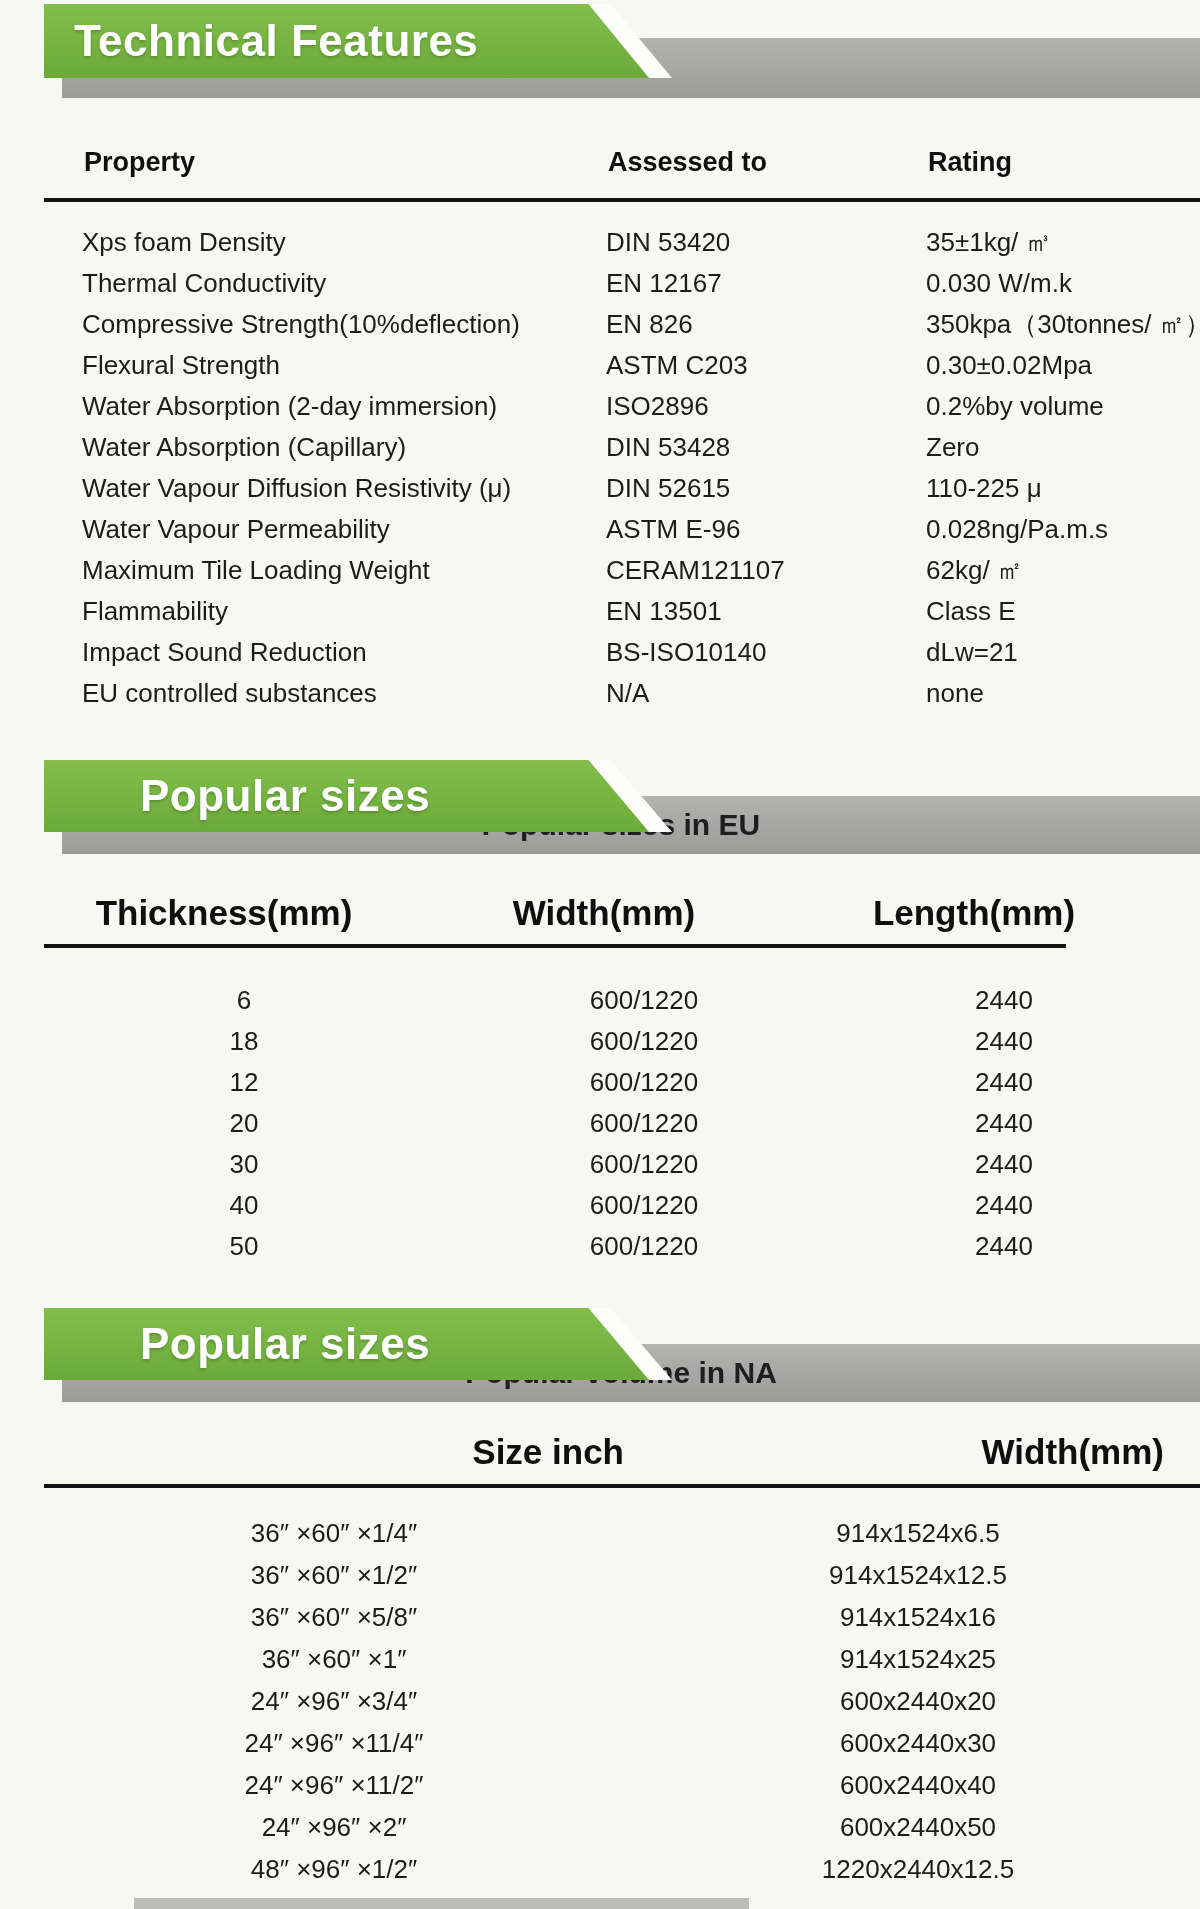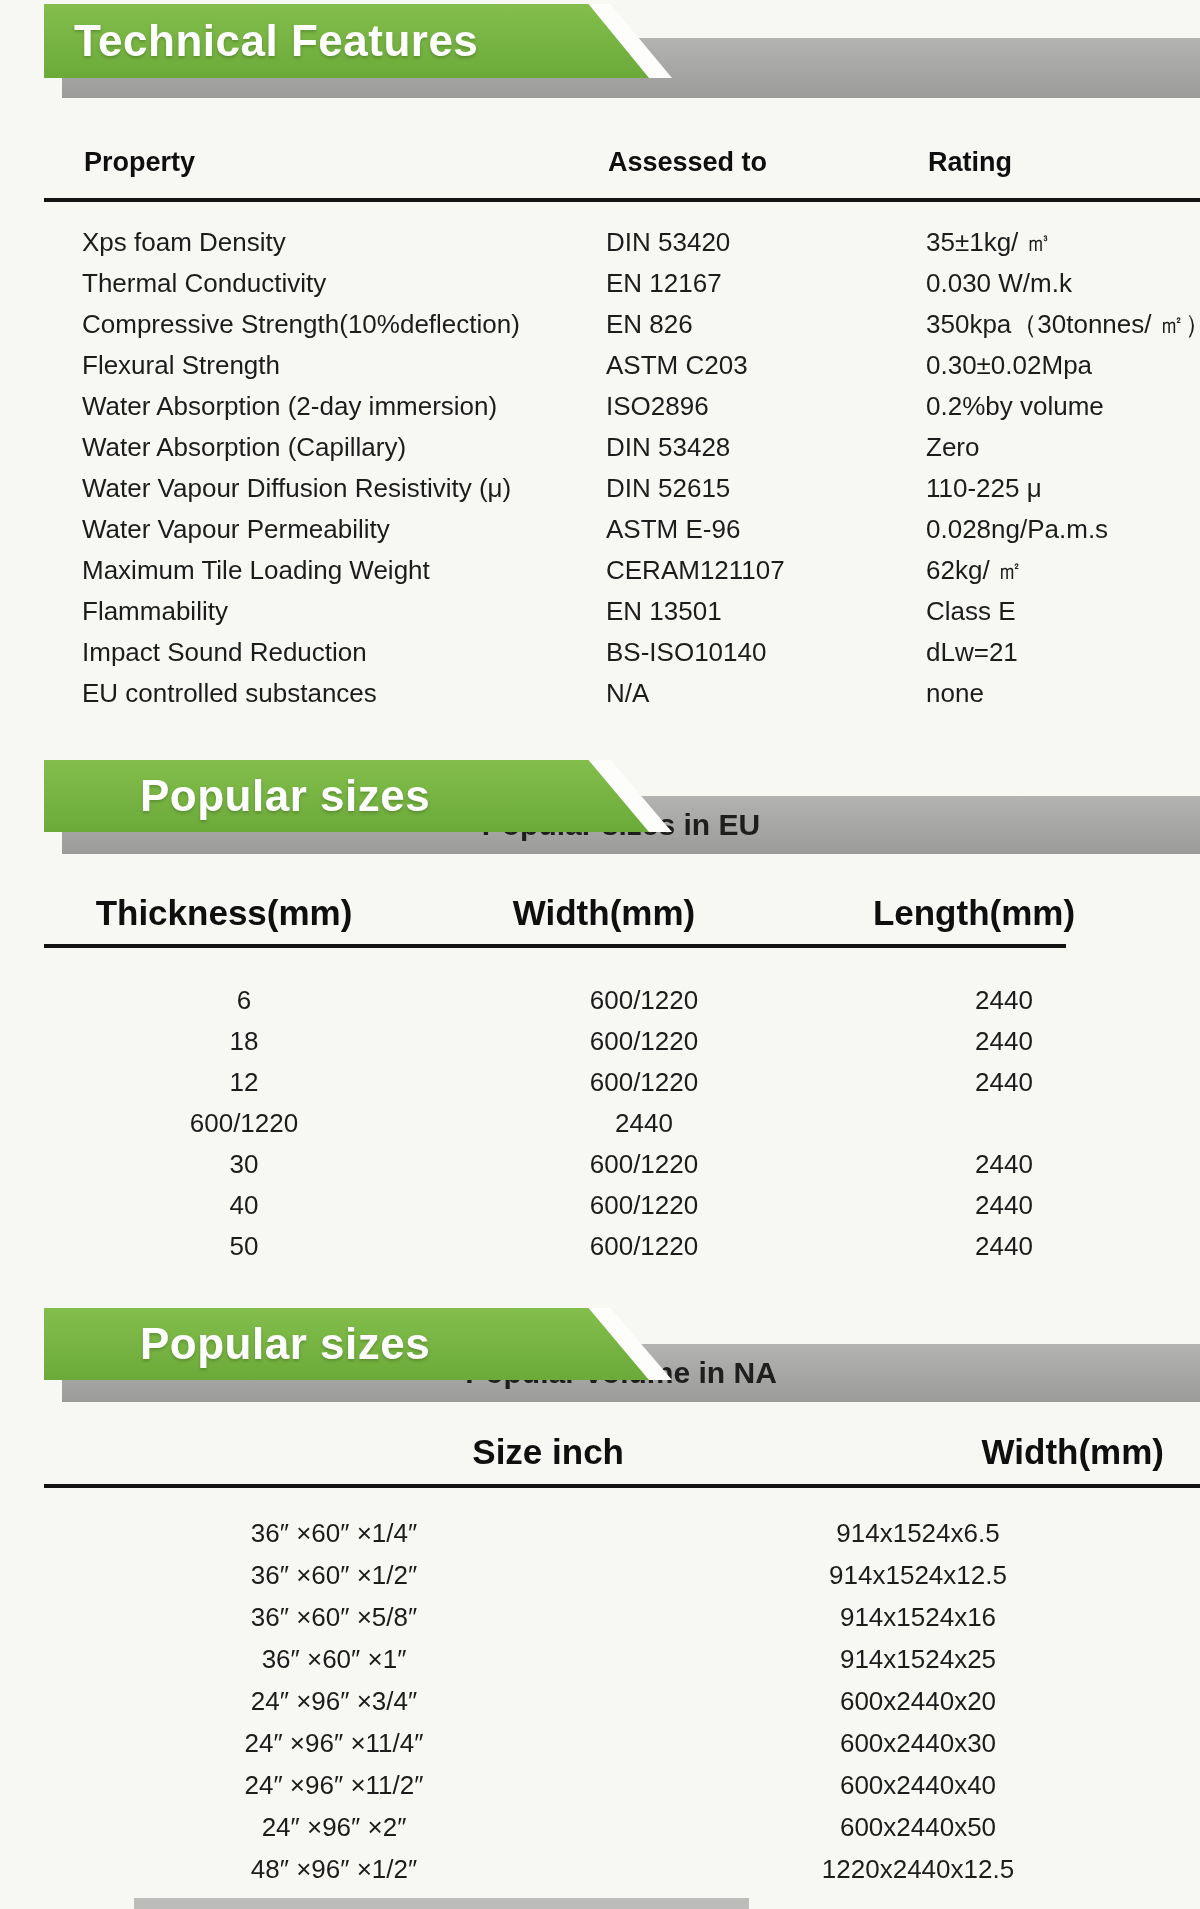--- a/index.html
+++ b/index.html
@@ -188,20 +188,21 @@
     <span>2440</span>
   </div>
 
   <div class="t2-row">
     <span>12</span>
     <span>600/1220</span>
     <span>2440</span>
   </div>
 
   <div class="t2-row">
+    <span>20</span>
     <span>600/1220</span>
     <span>2440</span>
   </div>
 
   <div class="t2-row">
     <span>30</span>
     <span>600/1220</span>
     <span>2440</span>
   </div>
 

